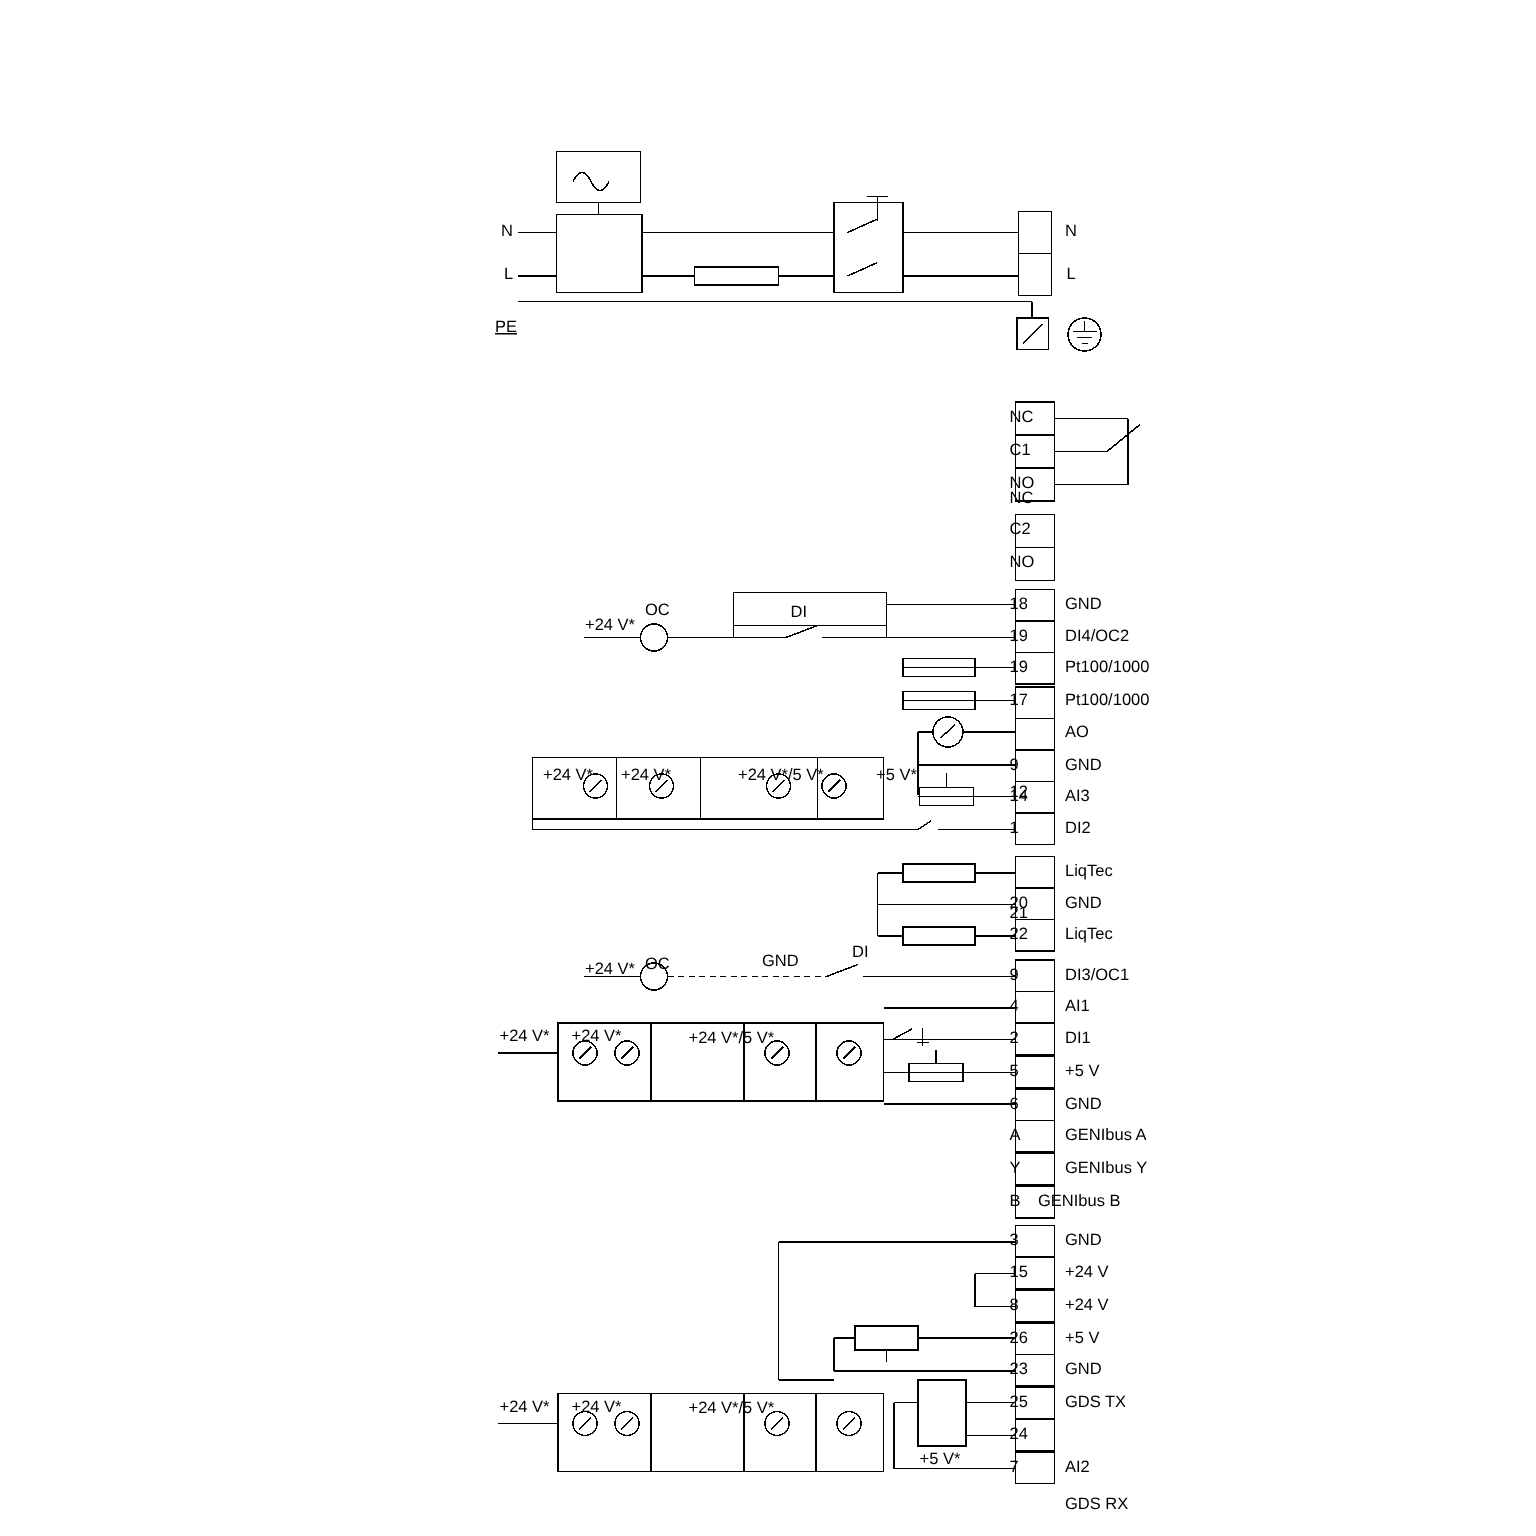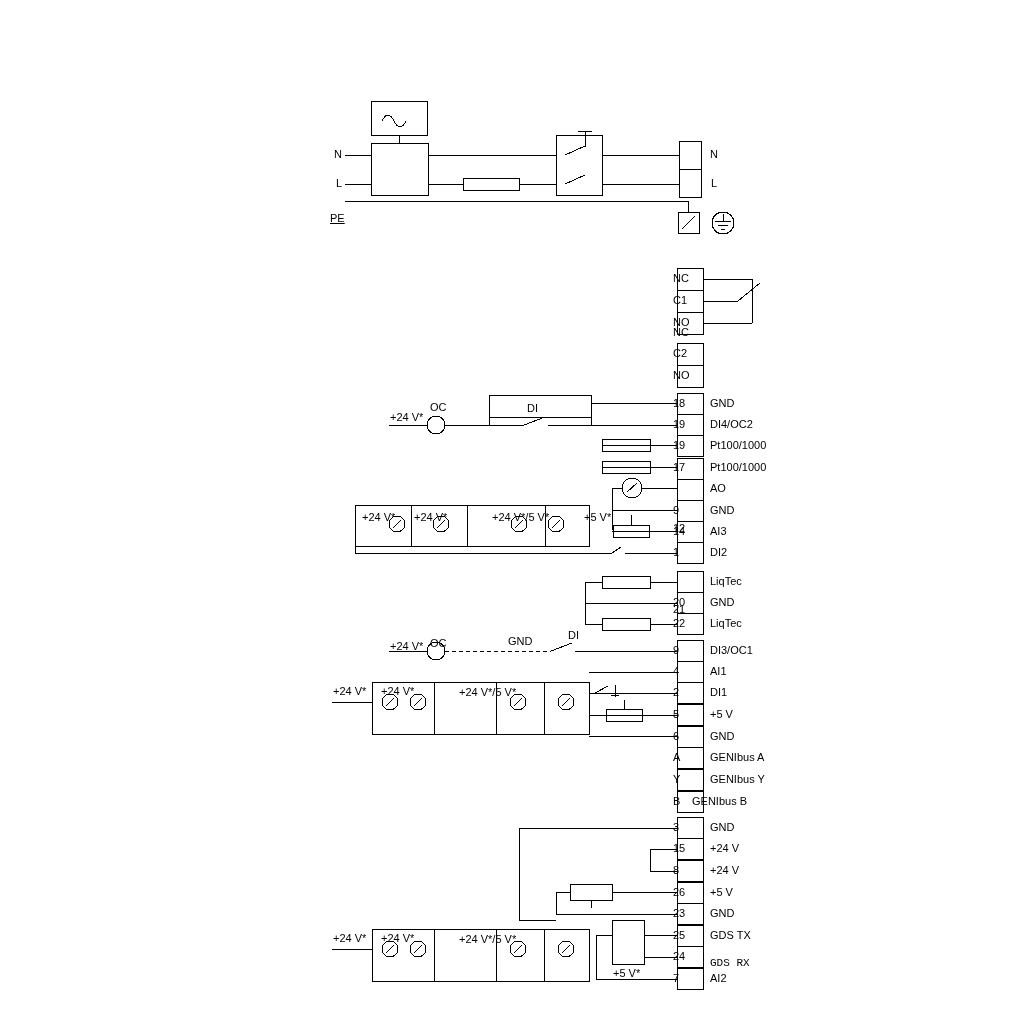--- a/index.html
+++ b/index.html
@@ -298,21 +298,21 @@
   <div class="sig-lbl" style="left:710px;top:843px;">+24 V</div>
   <div class="term-lbl" style="left:673px;top:865px;">8</div>
   <div class="sig-lbl" style="left:710px;top:865px;">+24 V</div>
   <div class="term-lbl" style="left:673px;top:887px;">26</div>
   <div class="sig-lbl" style="left:710px;top:887px;">+5 V</div>
   <div class="term-lbl" style="left:673px;top:908px;">23</div>
   <div class="sig-lbl" style="left:710px;top:908px;">GND</div>
   <div class="term-lbl" style="left:673px;top:930px;">25</div>
   <div class="sig-lbl" style="left:710px;top:930px;">GDS TX</div>
   <div class="term-lbl" style="left:673px;top:951px;">24</div>
-  <div class="sig-lbl" style="left:710px;top:958px;font-family:Liberation Mono, monospace;">GDS RX</div>
+  <div class="sig-lbl" style="left:710px;top:998px;">GDS RX</div>
   <div class="term-lbl" style="left:673px;top:973px;">7</div>
   <div class="sig-lbl" style="left:710px;top:973px;">AI2</div>
 
   <div class="lbl" style="left:430px;top:402px;">OC</div>
   <div class="lbl" style="left:527px;top:403px;">DI</div>
   <div class="lbl" style="left:390px;top:412px;">+24 V*</div>
   <div class="lbl" style="left:362px;top:512px;">+24 V*</div>
   <div class="lbl" style="left:414px;top:512px;">+24 V*</div>
   <div class="lbl" style="left:492px;top:512px;">+24 V*/5 V*</div>
   <div class="lbl" style="left:584px;top:512px;">+5 V*</div>

